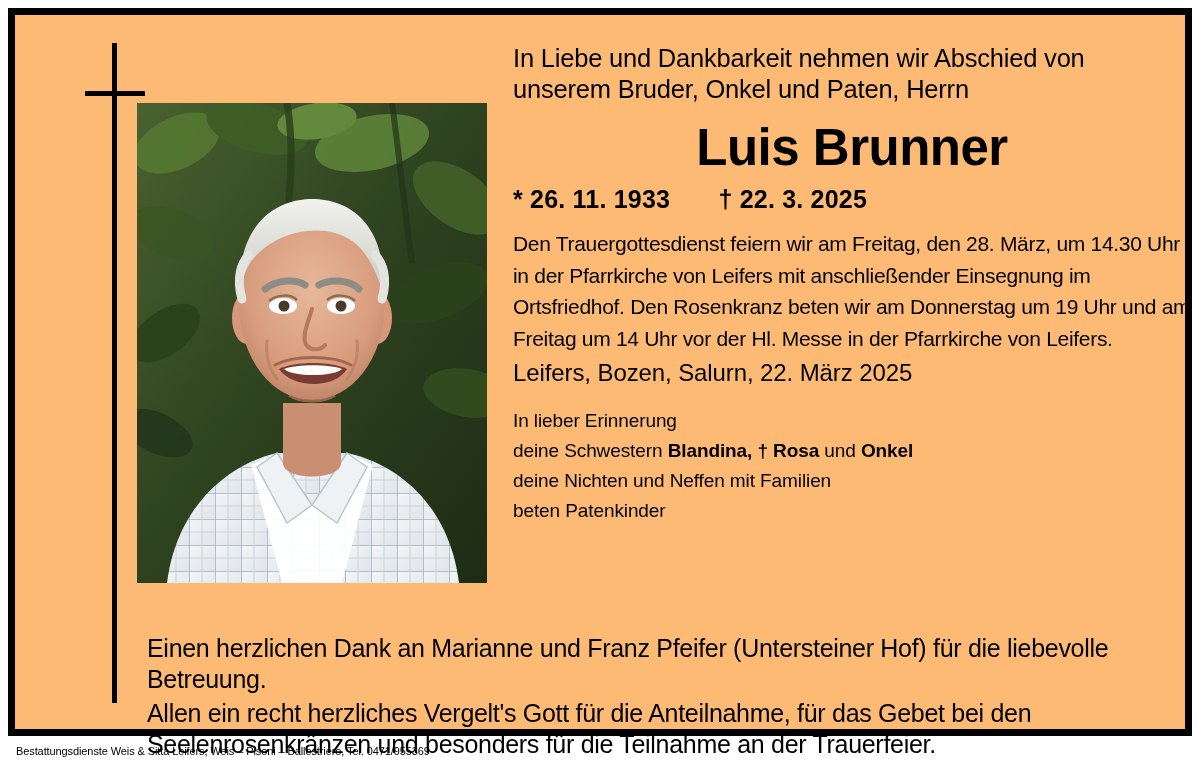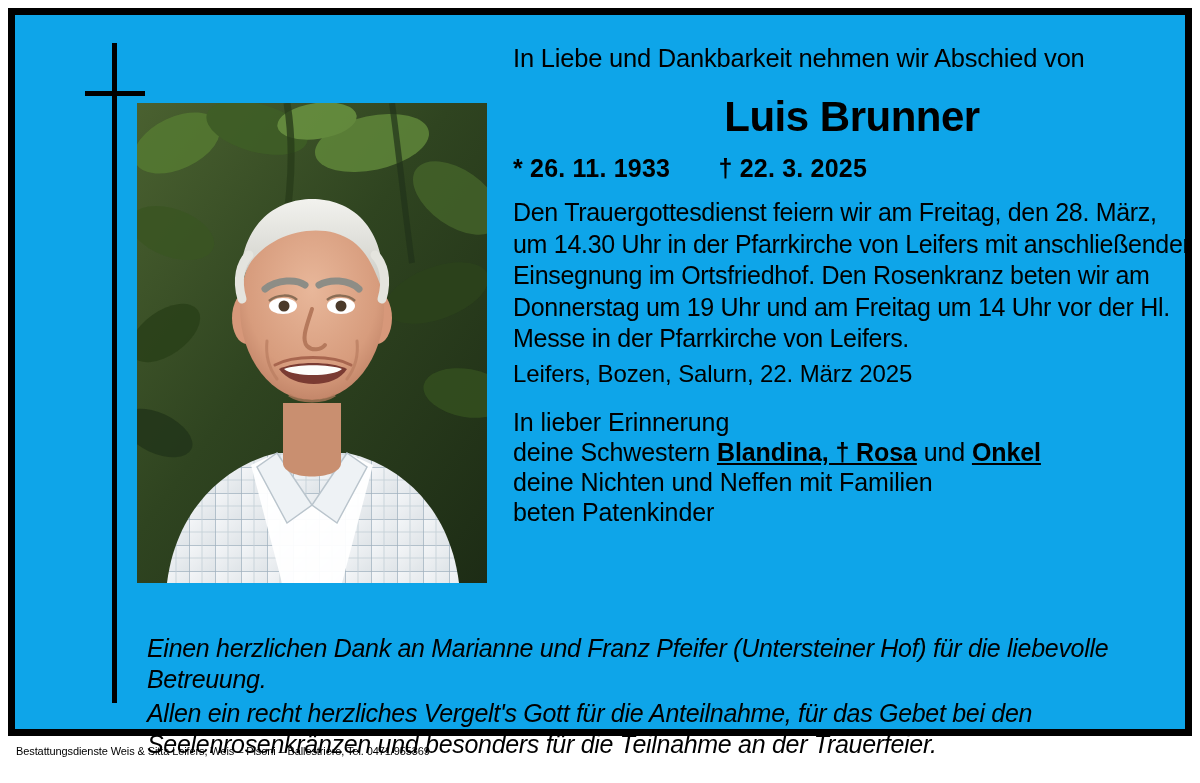--- a/index.html
+++ b/index.html
@@ -25,21 +25,21 @@
 
   
   .frame {
     position: absolute;
     left: 8px;
     top: 8px;
     width: 1184px;
     height: 728px;
     box-sizing: border-box;
     border: 7px solid #000000;
-    background: #0ea5e9;
+    background: #fdba74;
   }
 
   .inner {
     position: absolute;
     left: 0;
     top: 0;
     right: 0;
     bottom: 0;
   }
 
@@ -91,70 +91,68 @@
     top: 28px;
     width: 678px;
   }
   .lead {
     font-size: 25.5px;
     line-height: 31px;
     letter-spacing: -0.2px;
   }
   .name {
     text-align: center;
-    font-size: 42px;
+    font-size: 51px;
     font-weight: bold;
     line-height: 58px;
     margin-top: 14px;
     letter-spacing: -0.5px;
   }
   .dates {
     text-align: left;
     font-size: 25px;
     font-weight: bold;
     margin-top: 8px;
     letter-spacing: 0.2px;
   }
   .dates .sep {
     display: inline-block;
     width: 34px;
   }
   .service {
-    font-size: 25px;
+    font-size: 21px;
     line-height: 31.5px;
     margin-top: 14px;
     letter-spacing: -0.3px;
   }
   .place-date {
     font-size: 24px;
     line-height: 30px;
     margin-top: 4px;
     letter-spacing: -0.1px;
   }
   .memory {
-    font-size: 25px;
+    font-size: 19px;
     line-height: 30px;
     margin-top: 18px;
     letter-spacing: -0.1px;
   }
   .memory b {
     font-weight: bold;
-    text-decoration: underline;
   }
 
   
   .bottomtext {
     position: absolute;
     left: 132px;
     top: 618px;
     width: 1040px;
     font-size: 25px;
     line-height: 31px;
     letter-spacing: -0.3px;
-    font-style: italic;
   }
   .bottomtext .para2 {
     margin-top: 3px;
   }
 
   
   .footer {
     position: absolute;
     left: 16px;
     top: 745px;
@@ -258,20 +256,21 @@
           <path d="M130 238 C128 256 134 268 140 276" stroke="#bb7f63" stroke-width="3" fill="none" stroke-linecap="round" opacity="0.8"></path>
           <path d="M220 238 C222 256 216 268 210 276" stroke="#bb7f63" stroke-width="3" fill="none" stroke-linecap="round" opacity="0.8"></path>
 
           <path d="M152 292 C164 300 186 300 198 292" stroke="#b87d60" stroke-width="3" fill="none" opacity="0.7"></path>
         </svg>
       </div>
 
       <div class="maintext">
         <div class="lead">
           <div>In Liebe und Dankbarkeit nehmen wir Abschied von</div>
+          <div>unserem Bruder, Onkel und Paten, Herrn</div>
         </div>
 
         <div class="name">Luis Brunner</div>
 
         <div class="dates">
           <span>* 26. 11. 1933</span>
           <span class="sep"></span>
           <span>† 22. 3. 2025</span>
         </div>
 

